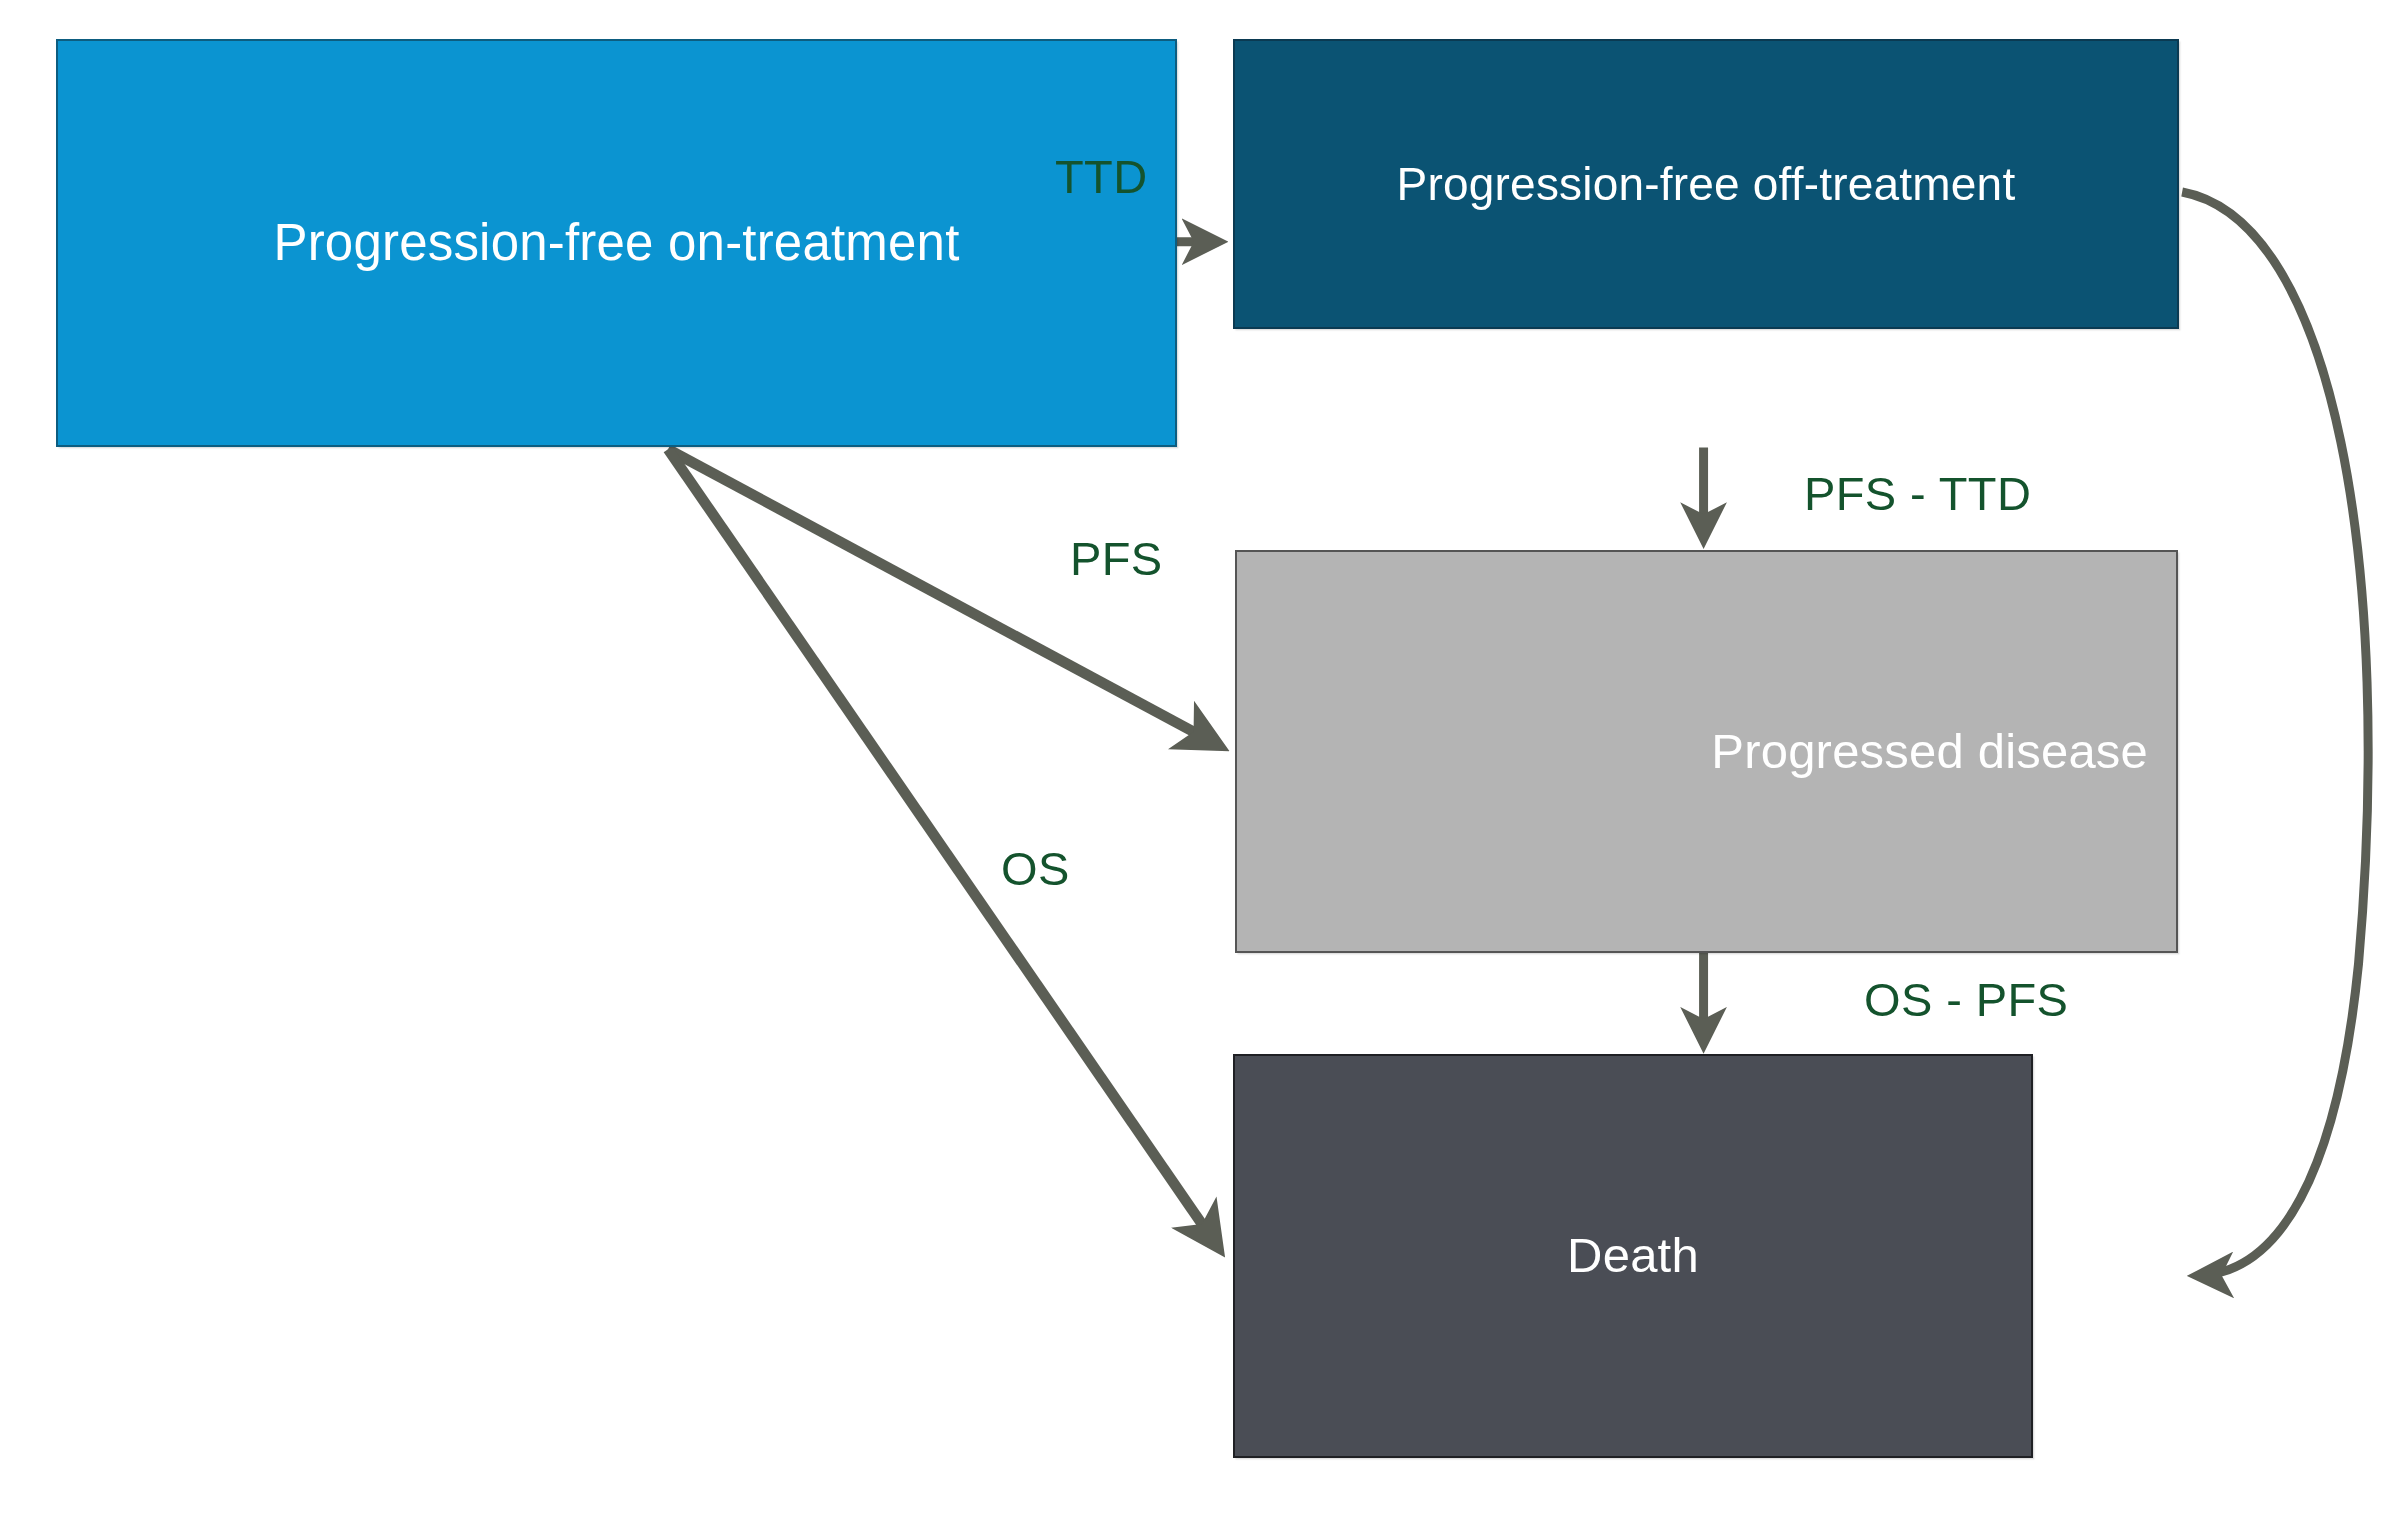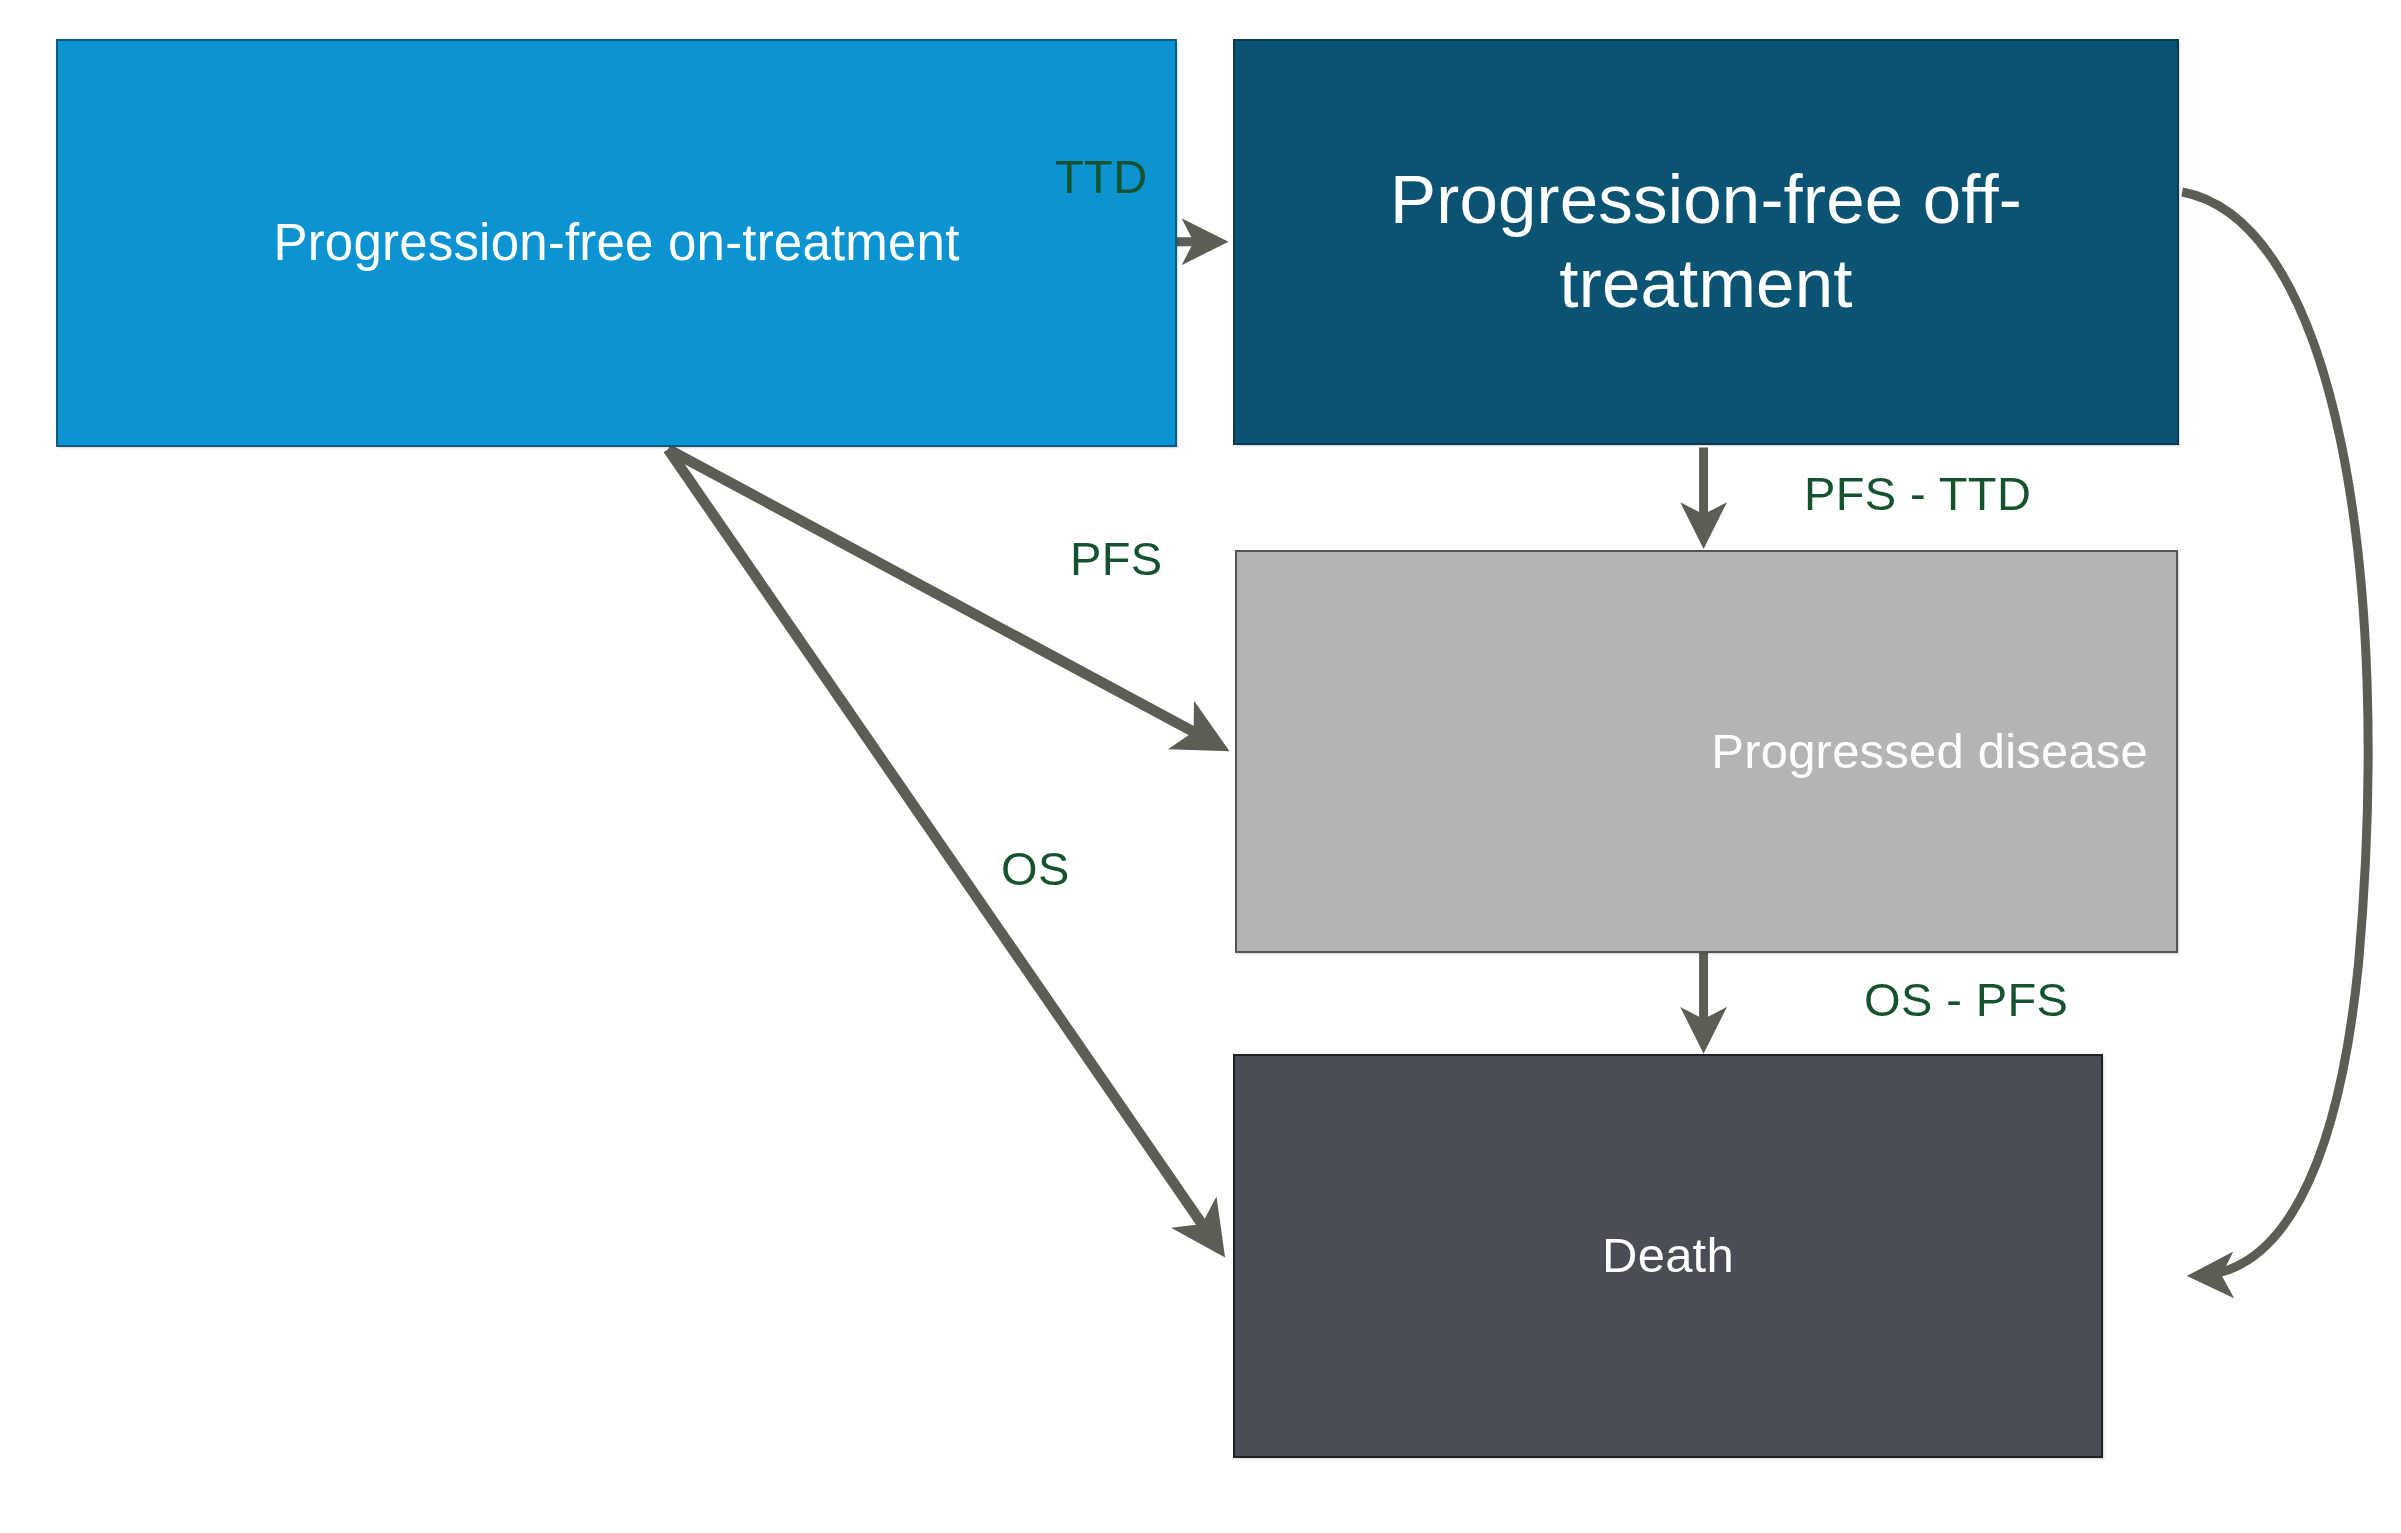--- a/index.html
+++ b/index.html
@@ -35,36 +35,36 @@
   }
   #node-pf-on {
     left: 56px;  top: 39px;
     width: 1121px; height: 408px;
     background: #0b94d1;
     border-color: #0d5d80;
     font-size: 51px;
   }
   #node-pf-off {
     left: 1233px; top: 39px;
-    width: 946px; height: 406px;
+    width: 946px; height: 290px;
     background: #0b5373;
     border-color: #0b3a52;
-    font-size: 69px;
+    font-size: 46px;
   }
   #node-progressed {
     left: 1235px; top: 550px;
     width: 943px; height: 403px;
     background: #b4b4b4;
     border-color: #555555;
     font-size: 49px;
     justify-content: flex-end;
   }
   #node-death {
     left: 1233px; top: 1054px;
-    width: 870px; height: 404px;
+    width: 800px; height: 404px;
     background: #4a4d55;
     border-color: #1f2024;
     font-size: 49px;
   }
 
   .edge-label {
     position: absolute;
     color: #14532d;
     font-size: 47px;
     white-space: nowrap;

